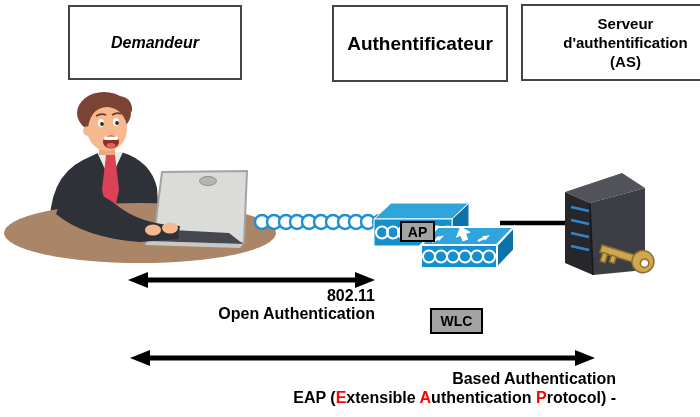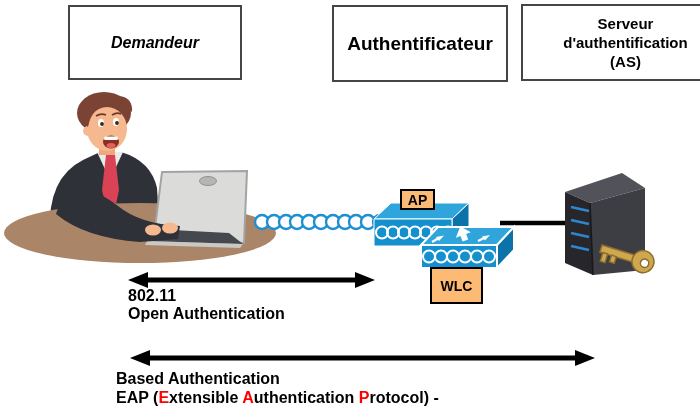--- a/index.html
+++ b/index.html
@@ -10,28 +10,28 @@
   #art{position:absolute;left:0;top:0;z-index:1;}
   .role-box{
     position:absolute;background:#fff;border:2px solid #454545;
     display:flex;flex-direction:column;align-items:center;justify-content:center;
     text-align:center;font-weight:bold;color:#000;z-index:3;box-sizing:border-box;
   }
   #role-supplicant{left:68px;top:5px;width:174px;height:75px;font-size:16px;font-style:italic;}
   #role-authenticator{left:332px;top:5px;width:176px;height:77px;font-size:19px;}
   #role-authserver{left:521px;top:4px;width:209px;height:77px;font-size:15px;line-height:19px;}
   .dev-label{
-    position:absolute;background:#fdba74;border:2px solid #000;font-weight:bold;
+    position:absolute;background:#a3a3a3;border:2px solid #000;font-weight:bold;
     font-size:14px;color:#000;display:flex;align-items:center;justify-content:center;
-    z-index:3;box-sizing:border-box;
+    z-index:3;box-sizing:border-box;margin-top:32px;
   }
   #ap-label{left:400px;top:189px;width:35px;height:21px;}
-  #wlc-label{left:430px;top:267px;width:53px;height:37px;}
+  #wlc-label{left:430px;top:276px;width:53px;height:26px;}
   .flow-caption{
-    position:absolute;text-align:left;font-weight:bold;color:#000;z-index:3;
+    position:absolute;text-align:right;font-weight:bold;color:#000;z-index:3;
   }
   #open-auth-caption{left:128px;top:287px;width:247px;font-size:16px;line-height:18px;}
   #eap-caption{left:116px;top:369px;width:500px;font-size:16px;line-height:19px;}
   .red{color:#ff0000;}
 </style>
 </head>
 <body>
 
 <svg id="art" width="700" height="417" viewBox="0 0 700 417">
 

